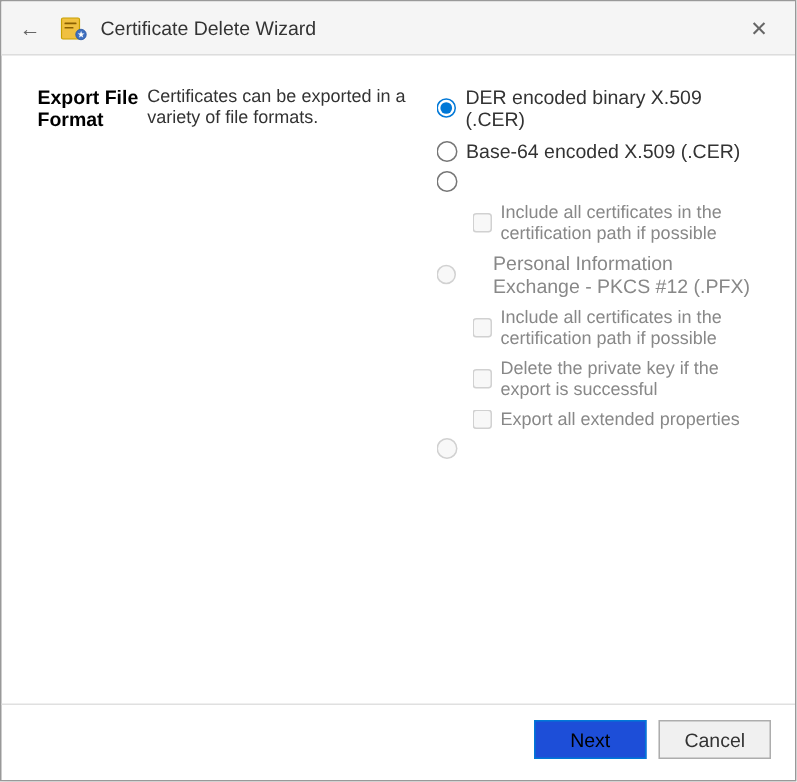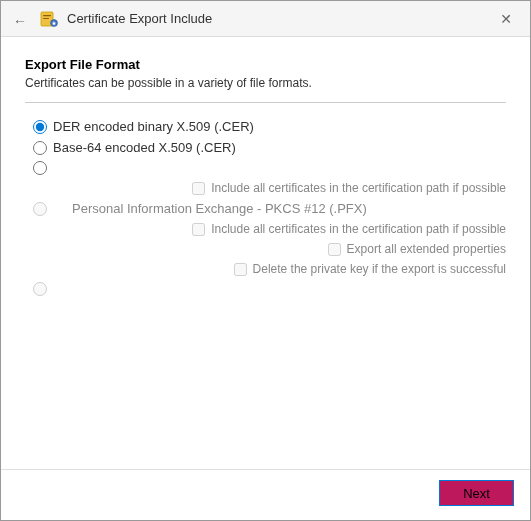--- a/index.html
+++ b/index.html
@@ -55,21 +55,21 @@
       width: 24px;
       height: 24px;
       display: flex;
       align-items: center;
       justify-content: center;
     }
     .content {
       flex: 1;
       padding: 20px 24px 16px 24px;
       display: flex;
-      flex-direction: column;
+      flex-direction: row;
     }
     .section-header {
       font-weight: bold;
       font-size: 13px;
       color: #000;
       margin-bottom: 4px;
     }
     .section-desc {
       font-size: 12px;
       color: #333;
@@ -86,21 +86,21 @@
       margin-bottom: 12px;
     }
     .options-area {
       display: flex;
       flex-direction: column;
       gap: 6px;
       padding-left: 8px;
     }
     .radio-option {
       display: flex;
-      align-items: flex-end;
+      align-items: center;
       gap: 6px;
     }
     .radio-option input[type="radio"] {
       margin: 0;
       width: 14px;
       height: 14px;
       cursor: pointer;
       accent-color: #0078d7;
     }
     .radio-label {
@@ -109,21 +109,20 @@
     }
     .radio-label.disabled {
       color: #888;
       margin-left: 19px;
     }
     .checkbox-option {
       display: flex;
       align-items: center;
       gap: 6px;
       padding-left: 24px;
-      justify-content: flex-end;
     }
     .checkbox-option input[type="checkbox"] {
       margin: 0;
       width: 13px;
       height: 13px;
       accent-color: #0078d7;
     }
     .checkbox-label {
       font-size: 12px;
       color: #888;
@@ -141,21 +140,21 @@
       min-width: 75px;
       height: 26px;
       padding: 0 16px;
       font-size: 13px;
       cursor: pointer;
       border: 1px solid #adadad;
       background: #f0f0f0;
       color: #333;
     }
     .btn-primary {
-      background: #be185d;
+      background: #1d4ed8;
       border: 1px solid #0078d7;
       color: #000;
     }
     .cert-icon {
       display: inline-block;
       width: 20px;
       height: 20px;
     }
   </style>
 </head>
@@ -167,28 +166,28 @@
     <div class="title-bar-left">
       <span class="title-bar-back">←</span>
 
       <svg class="cert-icon" viewBox="0 0 20 20" xmlns="http://www.w3.org/2000/svg">
         <rect x="2" y="3" width="12" height="14" rx="1" fill="#f0c040" stroke="#c8a000" stroke-width="0.8"></rect>
         <rect x="4" y="6" width="8" height="1.2" rx="0.4" fill="#8b6000"></rect>
         <rect x="4" y="9" width="6" height="1" rx="0.4" fill="#8b6000"></rect>
         <circle cx="15" cy="14" r="3.5" fill="#4070c0" stroke="#2050a0" stroke-width="0.5"></circle>
         <text x="15" y="15.5" text-anchor="middle" font-size="5" fill="white" font-weight="bold">★</text>
       </svg>
-      <span class="title-text">Certificate Export Include</span>
+      <span class="title-text">Certificate Delete Wizard</span>
     </div>
     <span class="title-bar-close">✕</span>
   </div>
 
   <div class="content">
     <div class="section-header">Export File Format</div>
-    <div class="section-desc">Certificates can be possible in a variety of file formats.</div>
+    <div class="section-desc">Certificates can be exported in a variety of file formats.</div>
     <hr class="divider">
 
     <div class="options-area">
 
       <div class="radio-option">
         <input type="radio" name="format" id="opt-der" checked="" style="">
         <label for="opt-der" class="radio-label">DER encoded binary X.509 (.CER)</label>
       </div>
 
       <div class="radio-option">
@@ -206,31 +205,32 @@
 
       <div class="radio-option">
         <input type="radio" name="format" id="opt-pfx" disabled="" style="">
         <label for="opt-pfx" class="radio-label disabled">Personal Information Exchange - PKCS #12 (.PFX)</label>
       </div>
       <div class="checkbox-option">
         <input type="checkbox" id="pfx-include" disabled="" style="">
         <label for="pfx-include" class="checkbox-label">Include all certificates in the certification path if possible</label>
       </div>
       <div class="checkbox-option">
+        <input type="checkbox" id="pfx-delete" disabled="" style="">
+        <label for="pfx-delete" class="checkbox-label">Delete the private key if the export is successful</label>
+      </div>
+      <div class="checkbox-option">
         <input type="checkbox" id="pfx-ext" disabled="" style="">
         <label for="pfx-ext" class="checkbox-label">Export all extended properties</label>
       </div>
-      <div class="checkbox-option">
-        <input type="checkbox" id="pfx-delete" disabled="" style="">
-        <label for="pfx-delete" class="checkbox-label">Delete the private key if the export is successful</label>
-      </div>
 
       <div class="radio-option">
         <input type="radio" name="format" id="opt-sst" disabled="" style="">
       </div>
 
     </div>
   </div>
 
   <div class="footer">
     <button class="btn btn-primary">Next</button>
+    <button class="btn">Cancel</button>
   </div>
 </div>
 
 </body></html>

